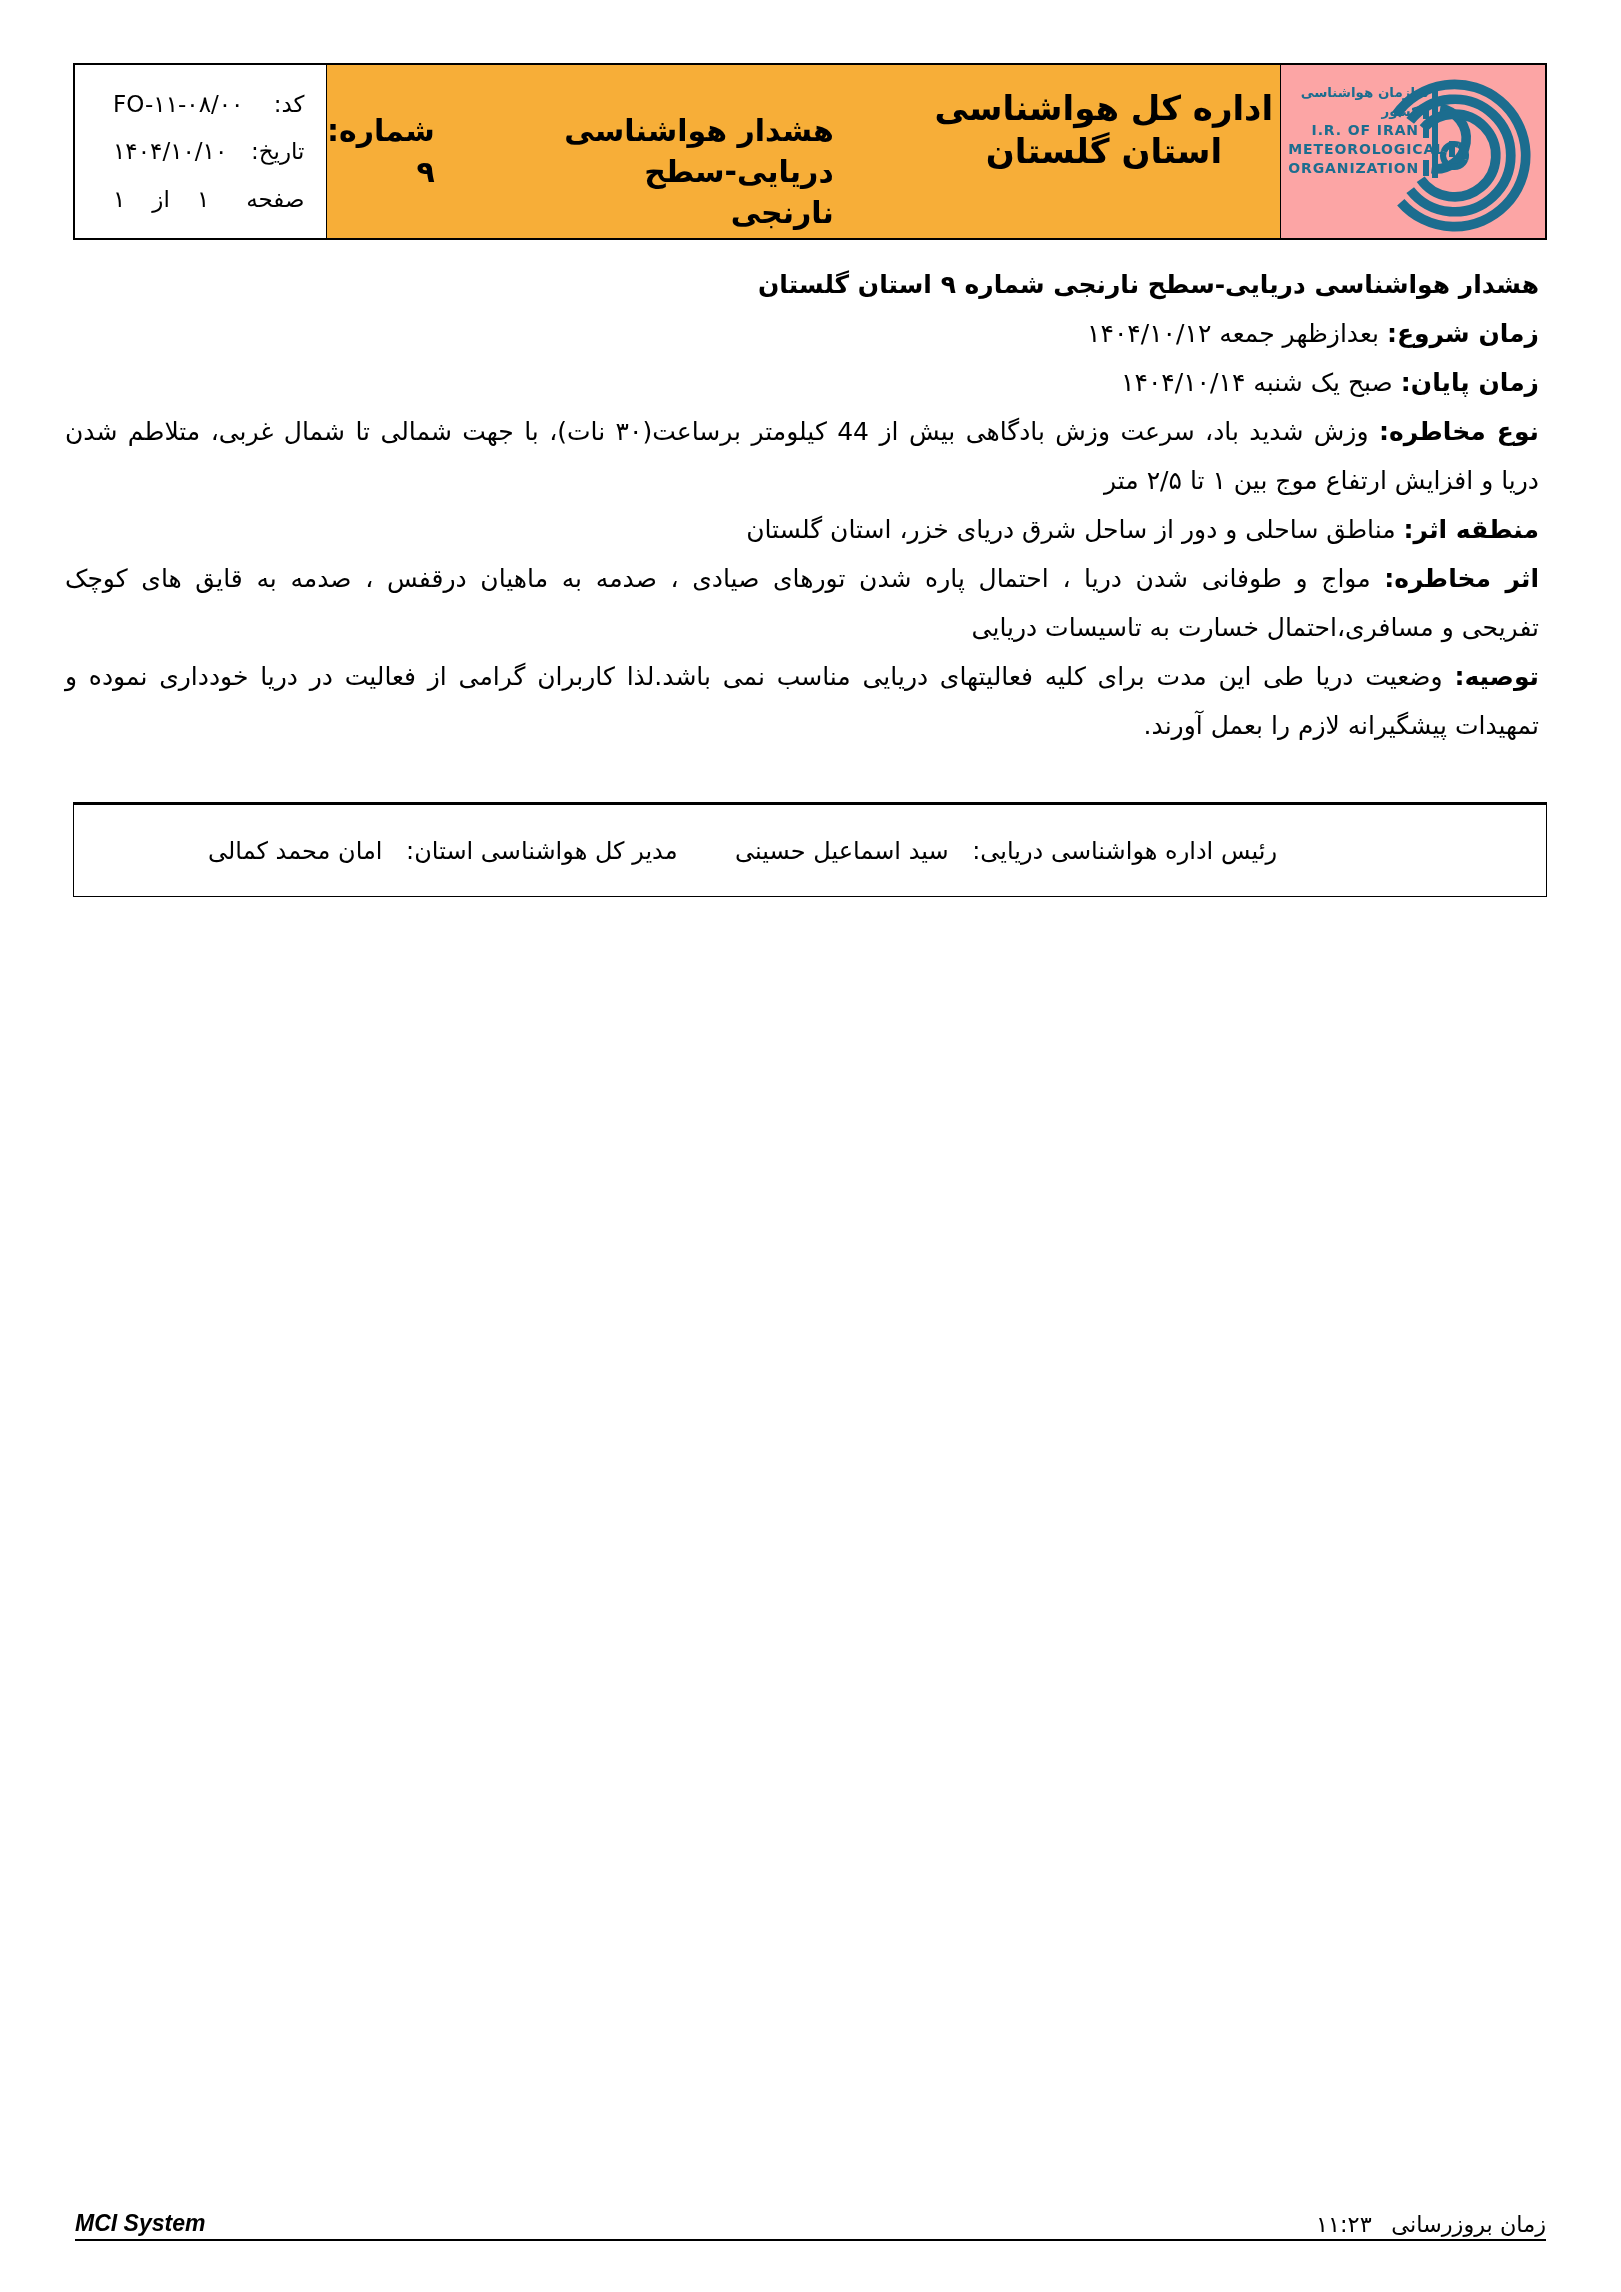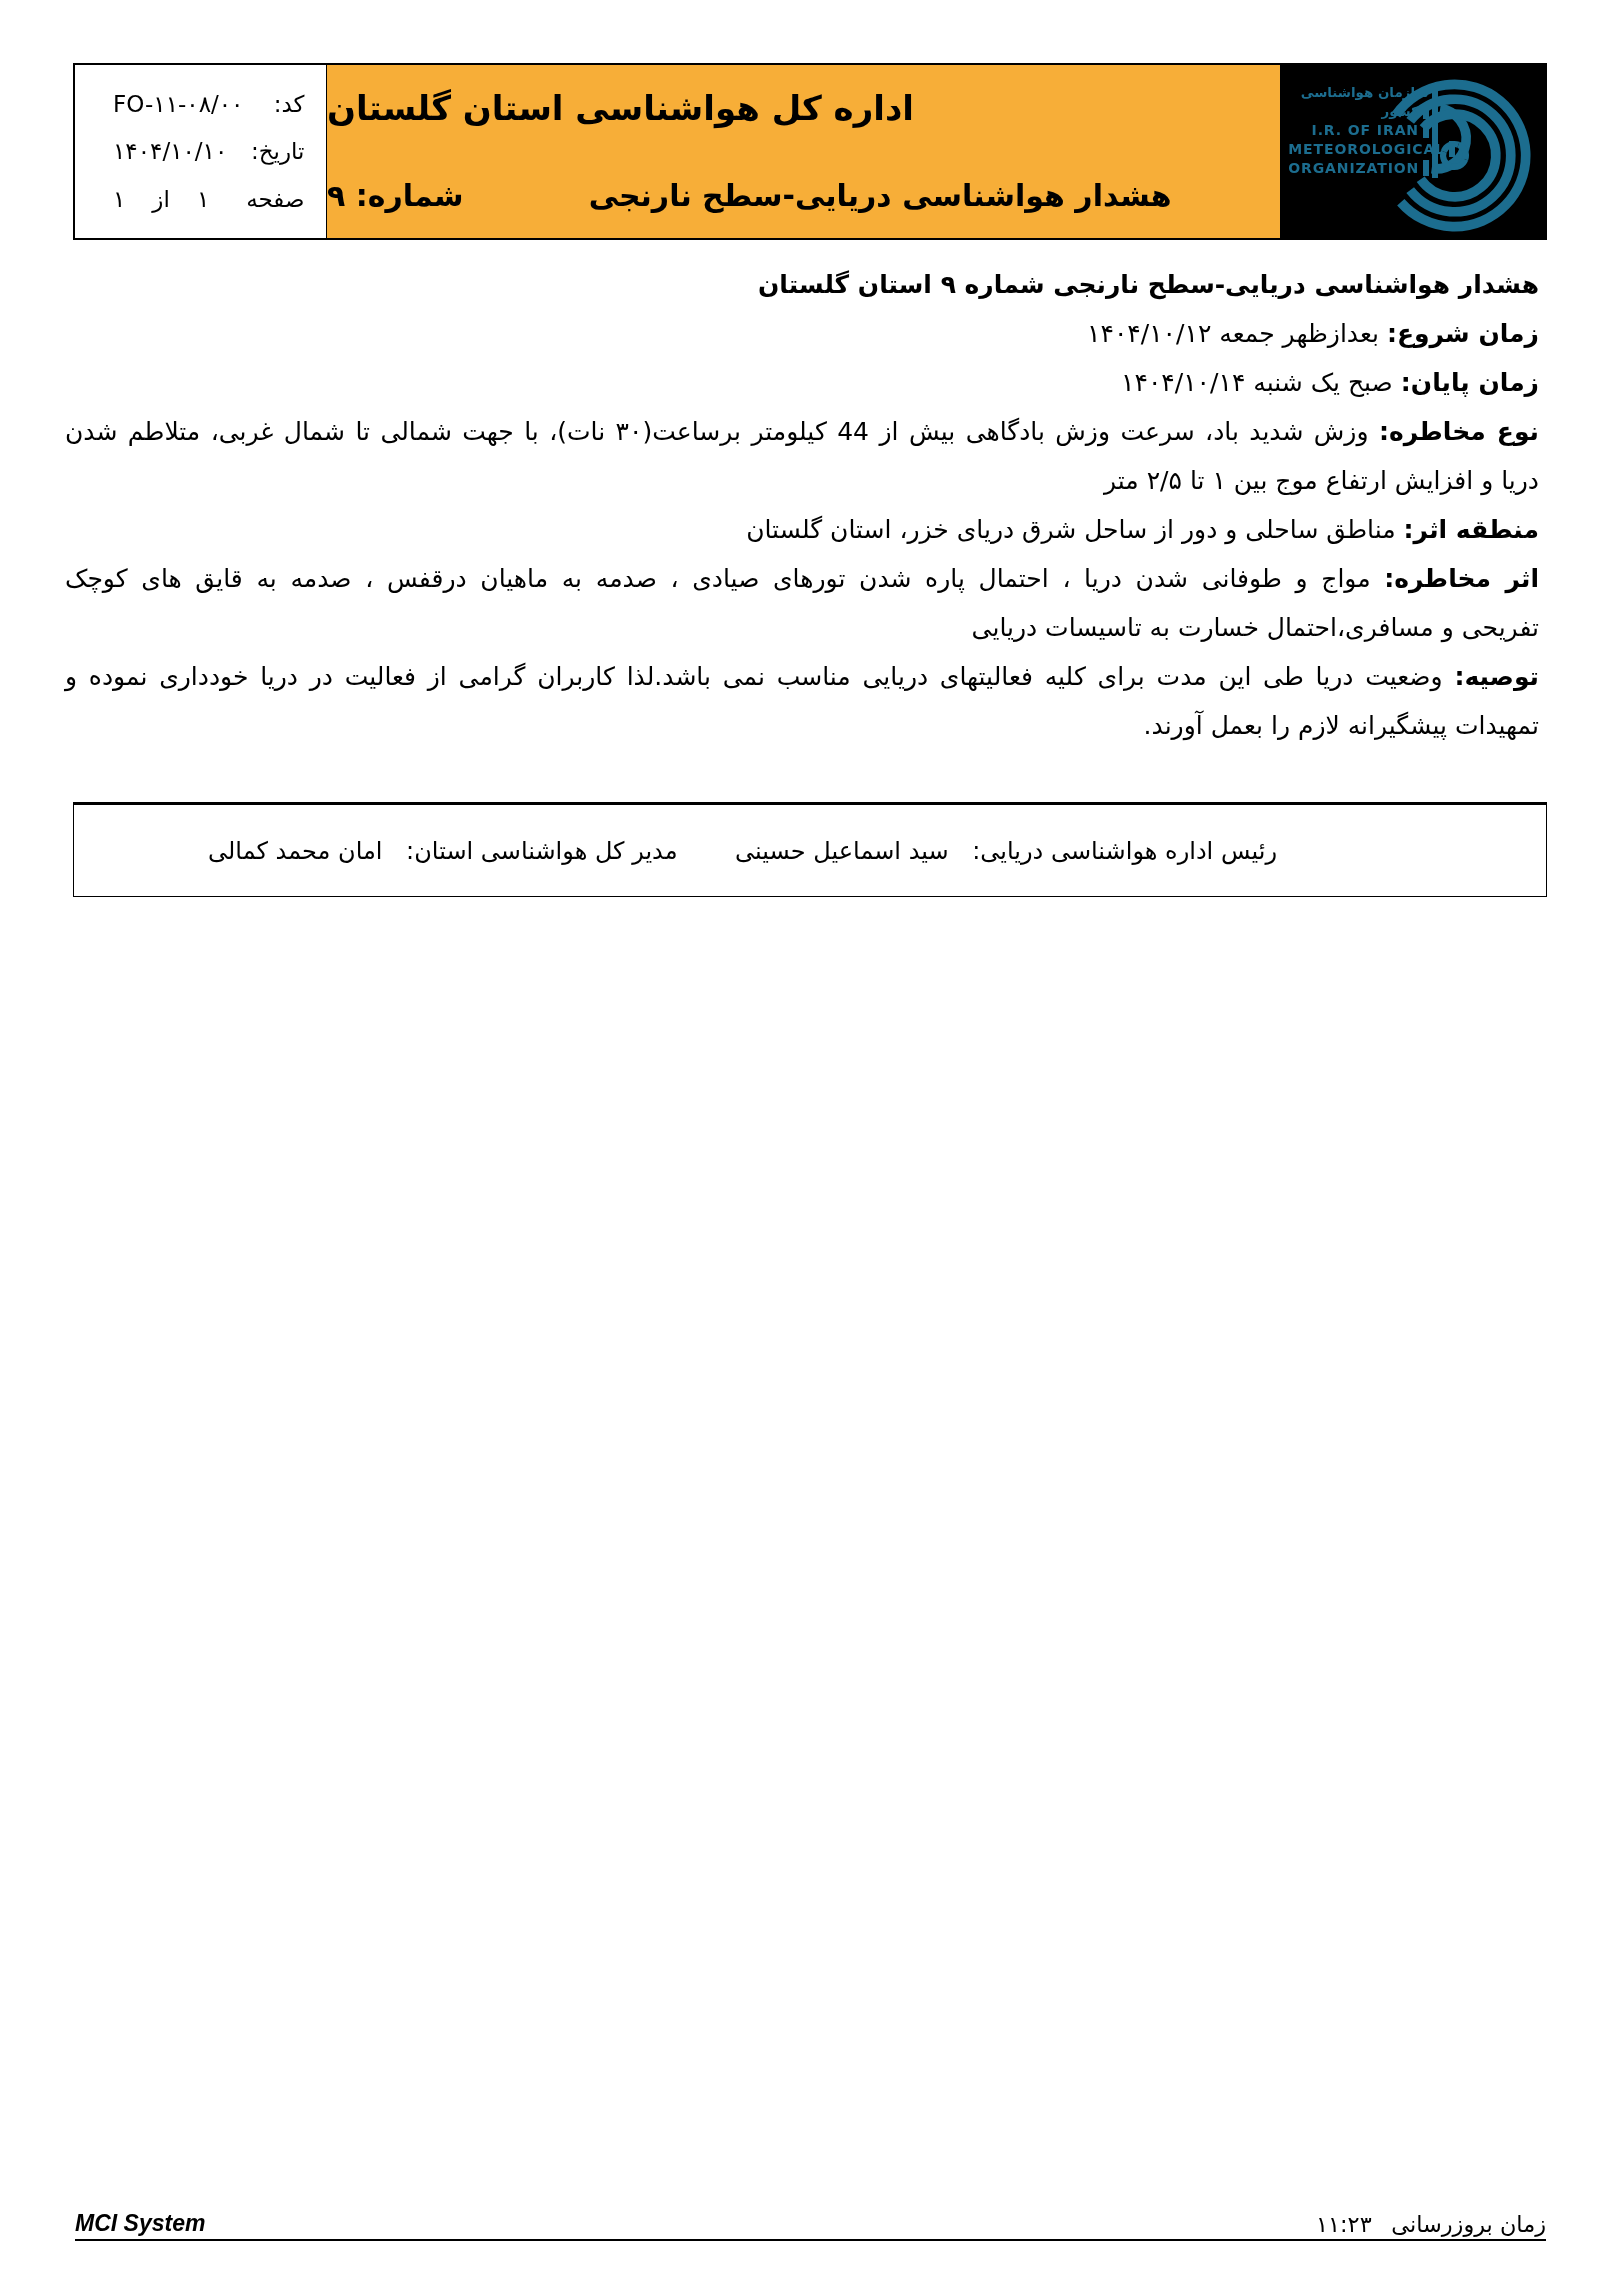--- a/index.html
+++ b/index.html
@@ -17,26 +17,26 @@
     width:252px;box-sizing:border-box;border-right:1.8px solid #000;
     display:flex;flex-direction:column;justify-content:space-evenly;
     direction:rtl;font-size:23px;padding:5.4px 0;
   }
   .meta-row{display:flex;justify-content:space-between;align-items:center;
     padding:0 21.5px 0 38px;}
   .meta-row .val{direction:ltr;}
   .meta-row .pages{word-spacing:19.7px;}
   .banner-cell{
     flex:1;box-sizing:border-box;border-right:1.8px solid #000;
-    display:flex;flex-direction:column;direction:rtl;font-weight:bold;align-items:flex-end;
+    display:flex;direction:rtl;font-weight:bold;
   }
   .banner-line1{margin-top:21.5px;line-height:43px;font-size:34px;text-align:center;}
   .banner-line2{margin-top:45px;line-height:41px;font-size:30px;
     display:flex;justify-content:flex-start;gap:125px;padding-right:94px;}
-  .logo-cell{width:264px;position:relative;background:#000000;}
+  .logo-cell{width:264px;position:relative;background:#fca5a5;}
   .logo-text{
     position:absolute;top:18px;left:7.2px;width:150px;text-align:left;
     direction:ltr;font-weight:bold;line-height:19px;
   }
   .logo-text .fa-line{font-size:13.4px;display:block;text-align:right;}
   .logo-text .en-line{font-size:14px;letter-spacing:0.9px;display:block;text-align:right;}
   .logo-text span{border-right:6.3px solid currentColor;padding-right:3.6px;}
   .logo-spiral{position:absolute;right:7.2px;top:7.2px;}
   
   .doc-body{

